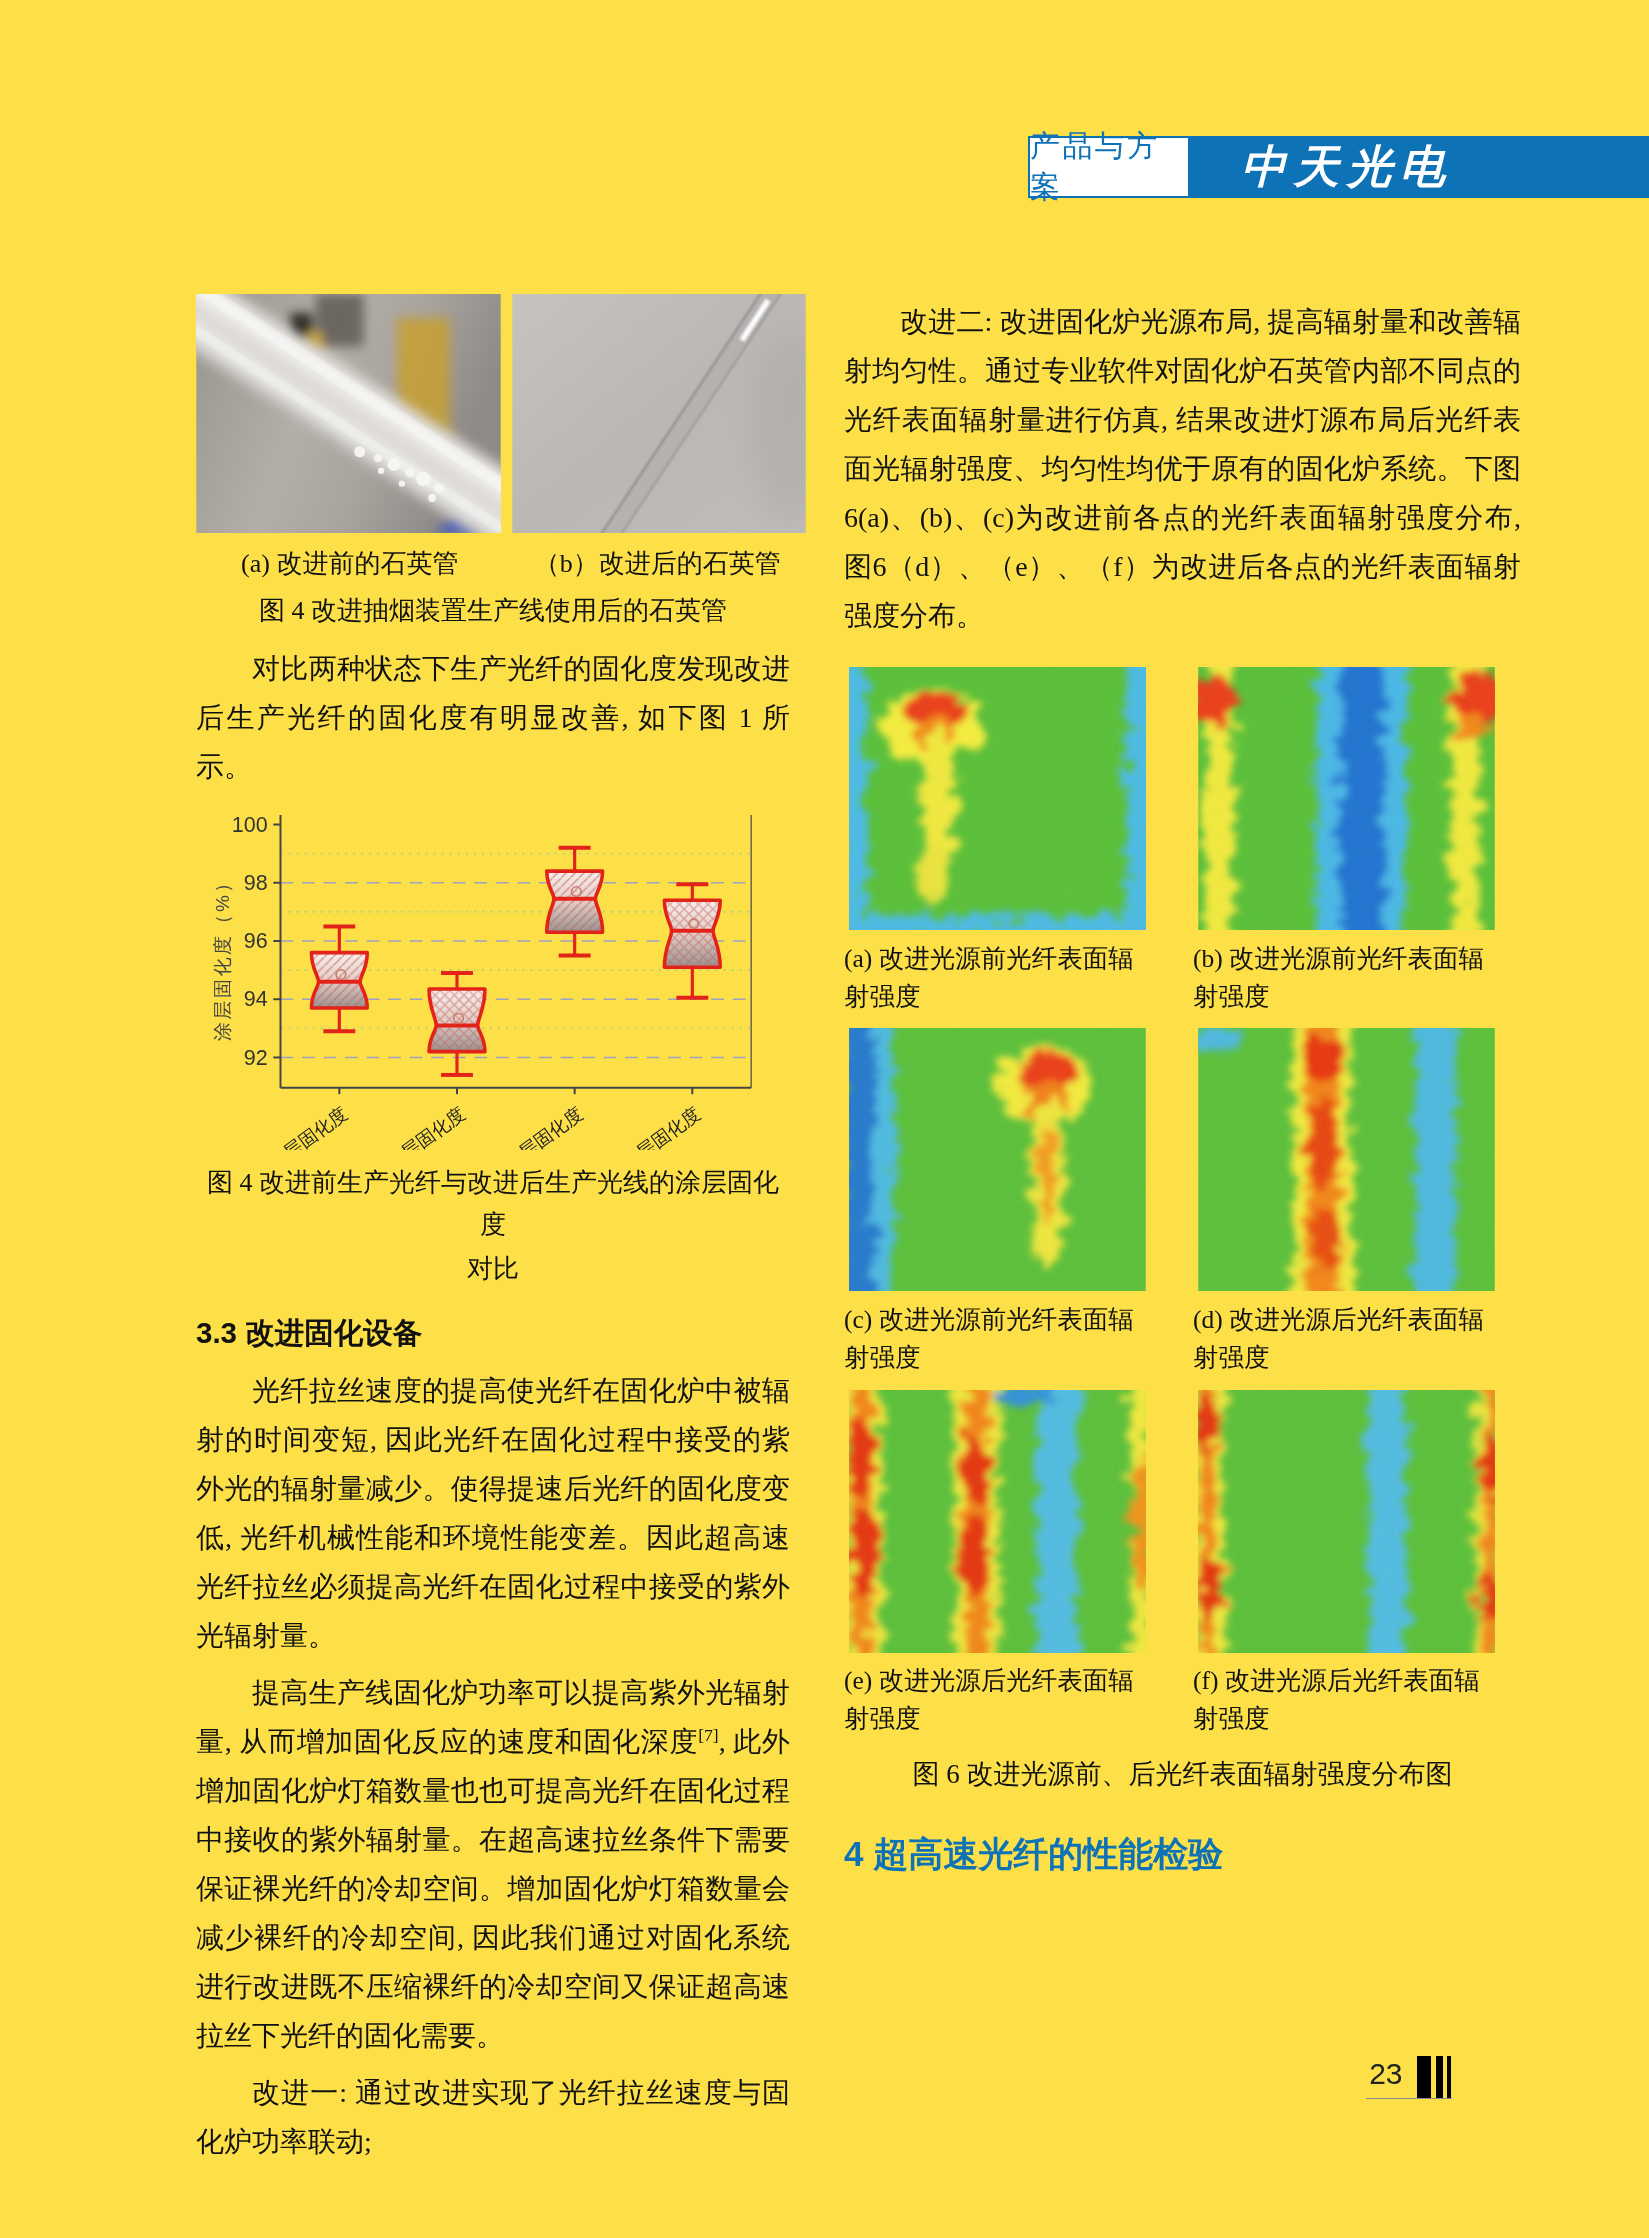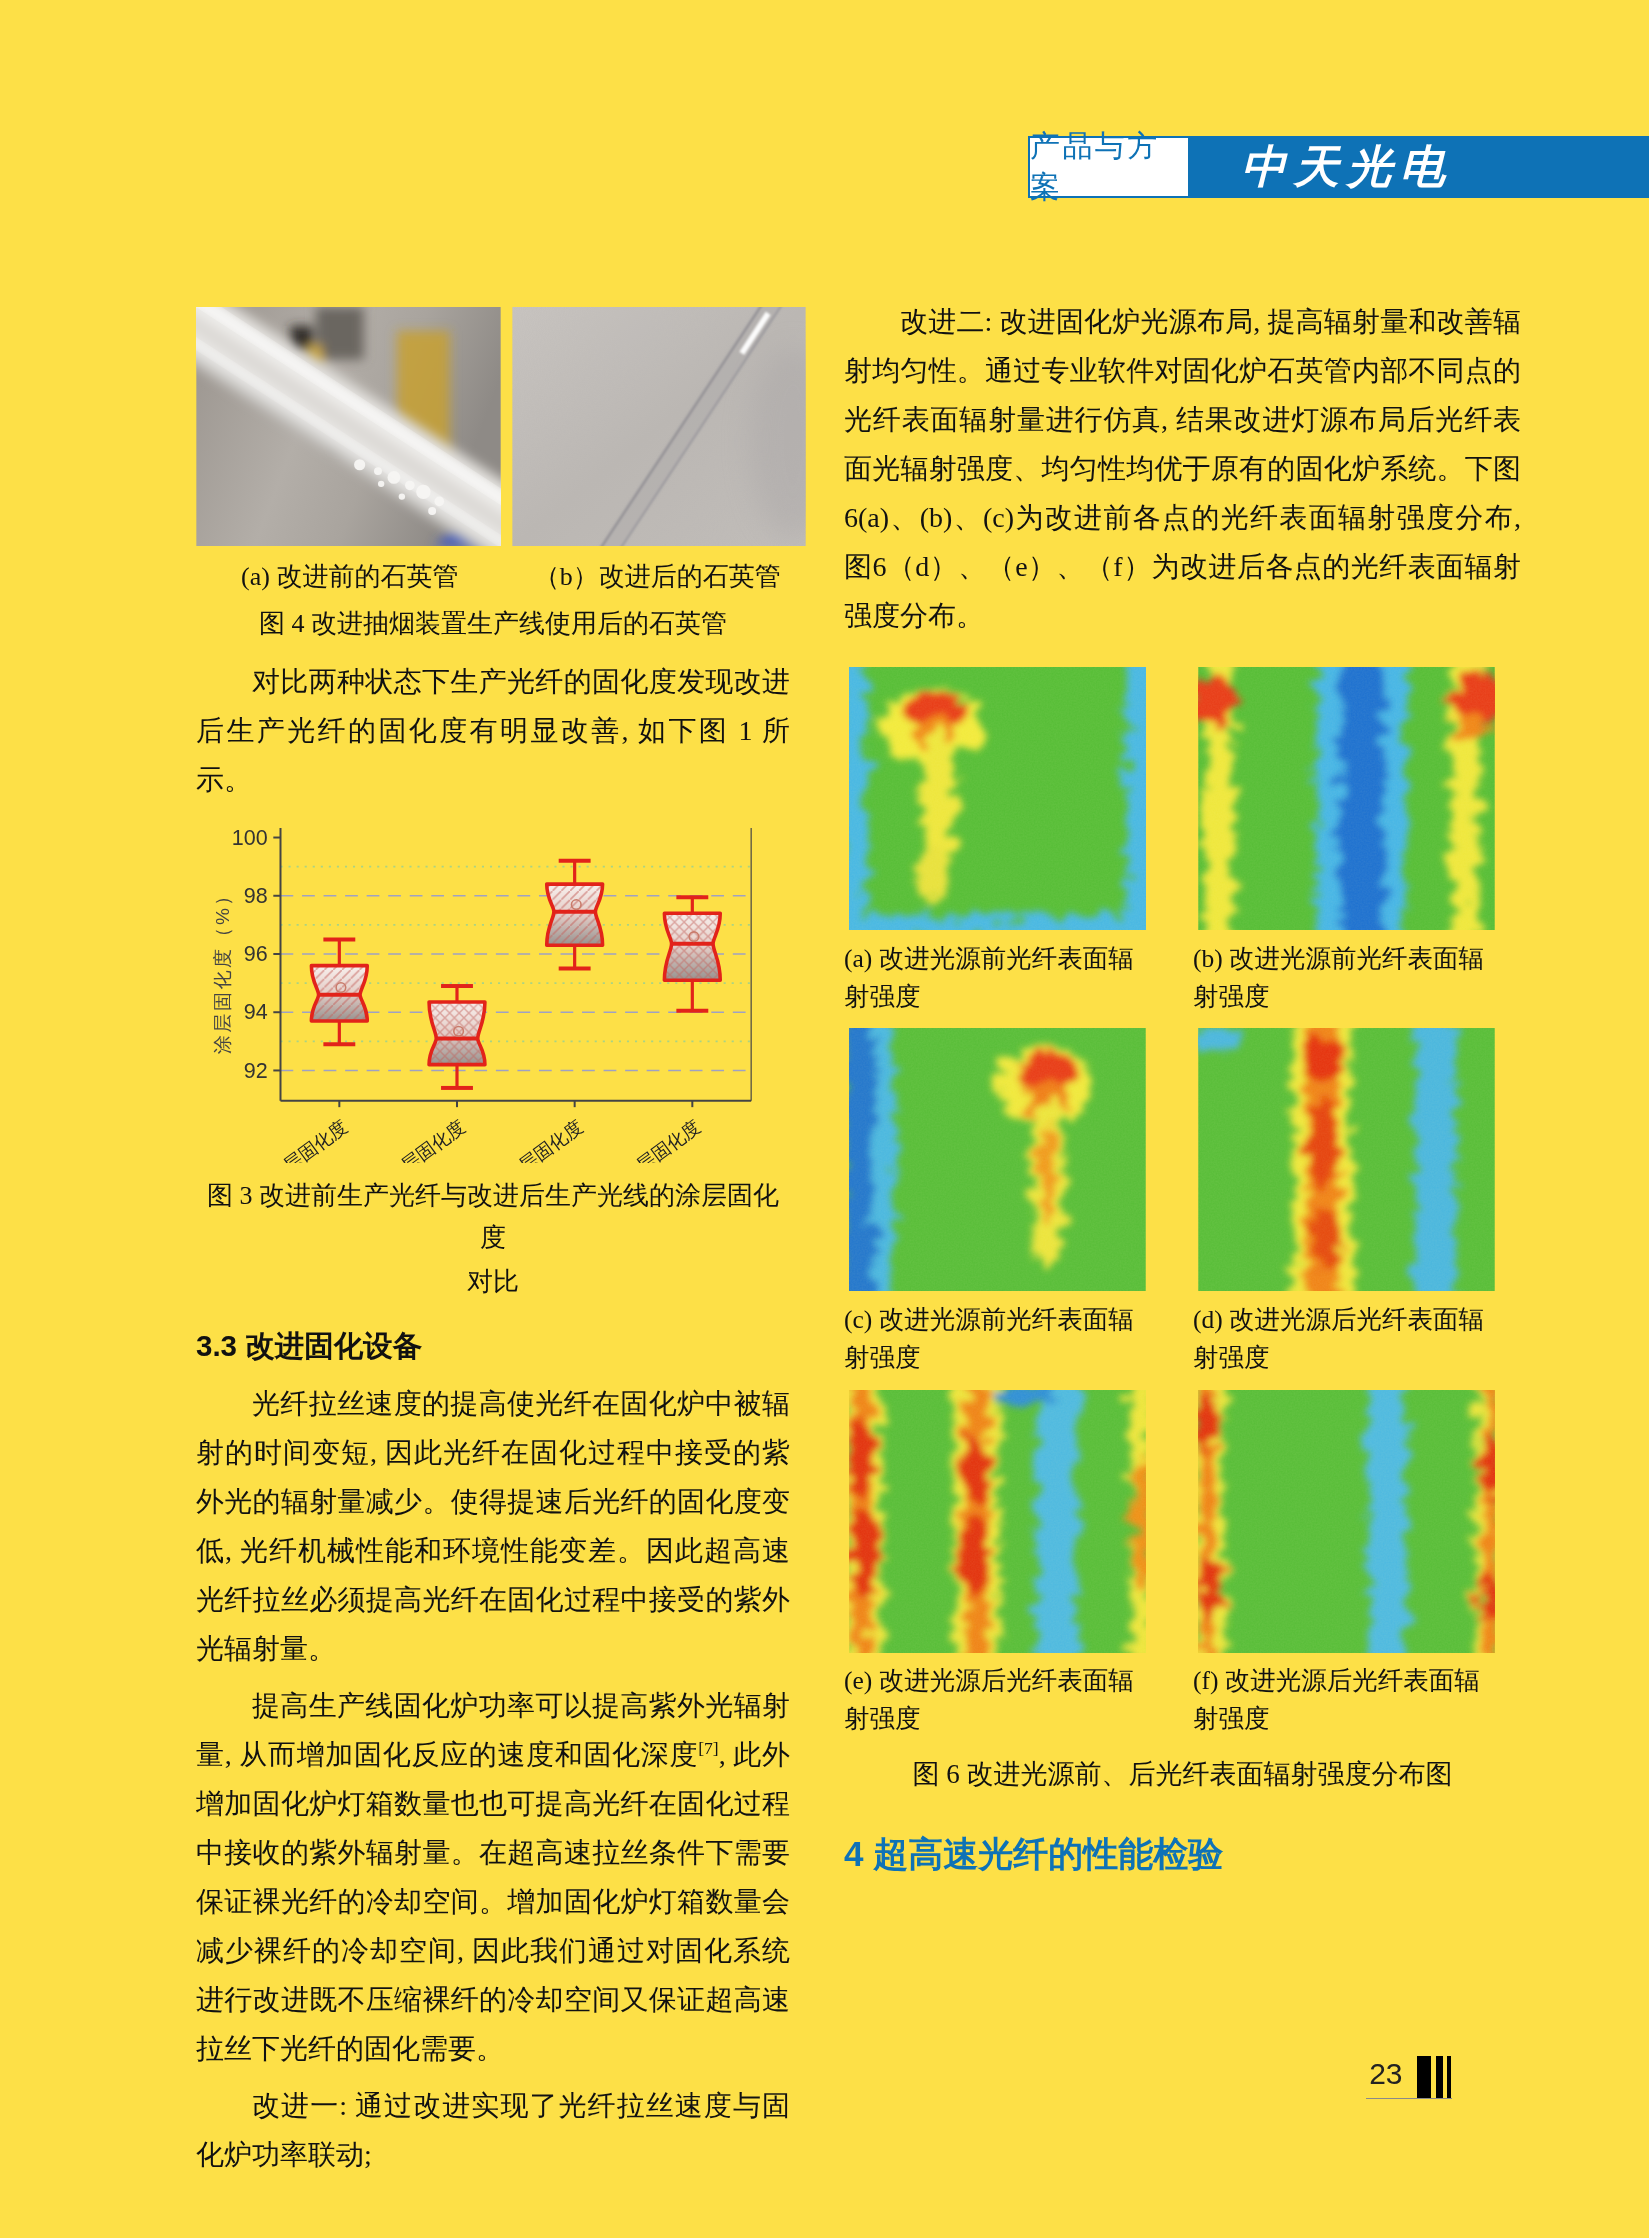--- a/index.html
+++ b/index.html
@@ -7,21 +7,21 @@
         font-family:"Liberation Serif", serif;color:#111;}
   
   .header{position:absolute;top:136px;left:1028px;right:0;height:62px;display:flex;}
   .header-tag{width:158px;background:#fff;border:2.4px solid var(--accent,#0e72b6);color:var(--accent,#0e72b6);
         display:flex;align-items:center;justify-content:center;font-family:"Liberation Sans",sans-serif;
         font-size:30px;letter-spacing:2.4px;}
   .header-brand{flex:1;background:var(--accent,#0e72b6);color:#fff;display:flex;align-items:center;
         padding-left:51px;font-size:45px;font-weight:bold;font-style:italic;letter-spacing:8px;
         font-family:"Liberation Serif",serif;}
   
-  .col-left{position:absolute;left:196px;top:307px;width:594px;}
+  .col-left{position:absolute;left:196px;top:294px;width:594px;}
   .col-right{position:absolute;left:844px;top:297px;width:677px;}
   .para{font-size:28px;line-height:49px;text-align:justify;text-indent:56px;margin:0;}
   .para sup{font-size:17.6px;line-height:0;}
   .caption{font-size:26px;line-height:42px;text-align:center;margin:2px;}
   .photos{display:flex;gap:11.2px;width:615px;}
   .photo{display:block;}
   .photo-caps{display:flex;width:615px;margin-top:12.8px;}
   .photo-caps div{flex:1;text-align:center;font-size:26px;}
   .fig4-cap{margin-top:9.6px;}
   .p-compare{margin-top:11.2px;}
@@ -222,21 +222,21 @@
           <path d="M 569.25 126.89999999999979 L 639.25 126.89999999999979 C 639.25 147.97875000000002 630.25 157.56000000000012 630.25 165.2250000000002 C 630.25 174.3500000000002 639.25 185.7562500000002 639.25 210.8500000000002 L 569.25 210.8500000000002 C 569.25 185.7562500000002 578.25 174.3500000000002 578.25 165.2250000000002 C 578.25 157.56000000000012 569.25 147.97875000000002 569.25 126.89999999999979 Z" fill="url(#hcross)"></path>
           <path d="M 569.25 126.89999999999979 L 639.25 126.89999999999979 C 639.25 147.97875000000002 630.25 157.56000000000012 630.25 165.2250000000002 C 630.25 174.3500000000002 639.25 185.7562500000002 639.25 210.8500000000002 L 569.25 210.8500000000002 C 569.25 185.7562500000002 578.25 174.3500000000002 578.25 165.2250000000002 C 578.25 157.56000000000012 569.25 147.97875000000002 569.25 126.89999999999979 Z" fill="none" stroke="#e2231a" stroke-width="4.5" stroke-linejoin="round"></path>
           <line x1="578.25" y1="165.2250000000002" x2="630.25" y2="165.2250000000002" stroke="#e2231a" stroke-width="5"></line>
           <circle cx="606.25" cy="156.2250000000002" r="6" fill="none" stroke="#c97b6b" stroke-width="2"></circle>
           <line x1="604.25" y1="362" x2="604.25" y2="370" stroke="#444" stroke-width="2.5"></line>
           <text x="616.25" y="398" text-anchor="end" font-size="23" fill="#222" font-family="Liberation Sans, sans-serif" transform="rotate(-36 616.25 398)">改进后内涂层固化度</text>
           <text x="24" y="197" text-anchor="middle" font-size="24" fill="#444" letter-spacing="3" font-family="Liberation Sans, sans-serif" transform="rotate(-90 24 197)">涂层固化度（%）</text>
         </svg></div>
 
     <div class="fig5-cap">
-      <p class="caption">图 3 改进前生产光纤与改进后生产光线的涂层固化度</p>
+      <p class="caption">图 4 改进前生产光纤与改进后生产光线的涂层固化度</p>
       <p class="caption">对比</p>
     </div>
 
     <h3 class="sec33">3.3 改进固化设备</h3>
 
     <p class="para">光纤拉丝速度的提高使光纤在固化炉中被辐射的时间变短, 因此光纤在固化过程中接受的紫外光的辐射量减少。使得提速后光纤的固化度变低, 光纤机械性能和环境性能变差。因此超高速光纤拉丝必须提高光纤在固化过程中接受的紫外光辐射量。</p>
 
     <p class="para p-space"><span>提高生产线固化炉功率可以提高紫外光辐射量, 从而增加固化反应的速度和固化深度</span><sup>[7]</sup><span>, 此外增加固化炉灯箱数量也也可提高光纤在固化过程中接收的紫外辐射量。在超高速拉丝条件下需要保证裸光纤的冷却空间。增加固化炉灯箱数量会减少裸纤的冷却空间, 因此我们通过对固化系统进行改进既不压缩裸纤的冷却空间又保证超高速拉丝下光纤的固化需要。</span></p>
 
     <p class="para p-space">改进一: 通过改进实现了光纤拉丝速度与固化炉功率联动;</p>

